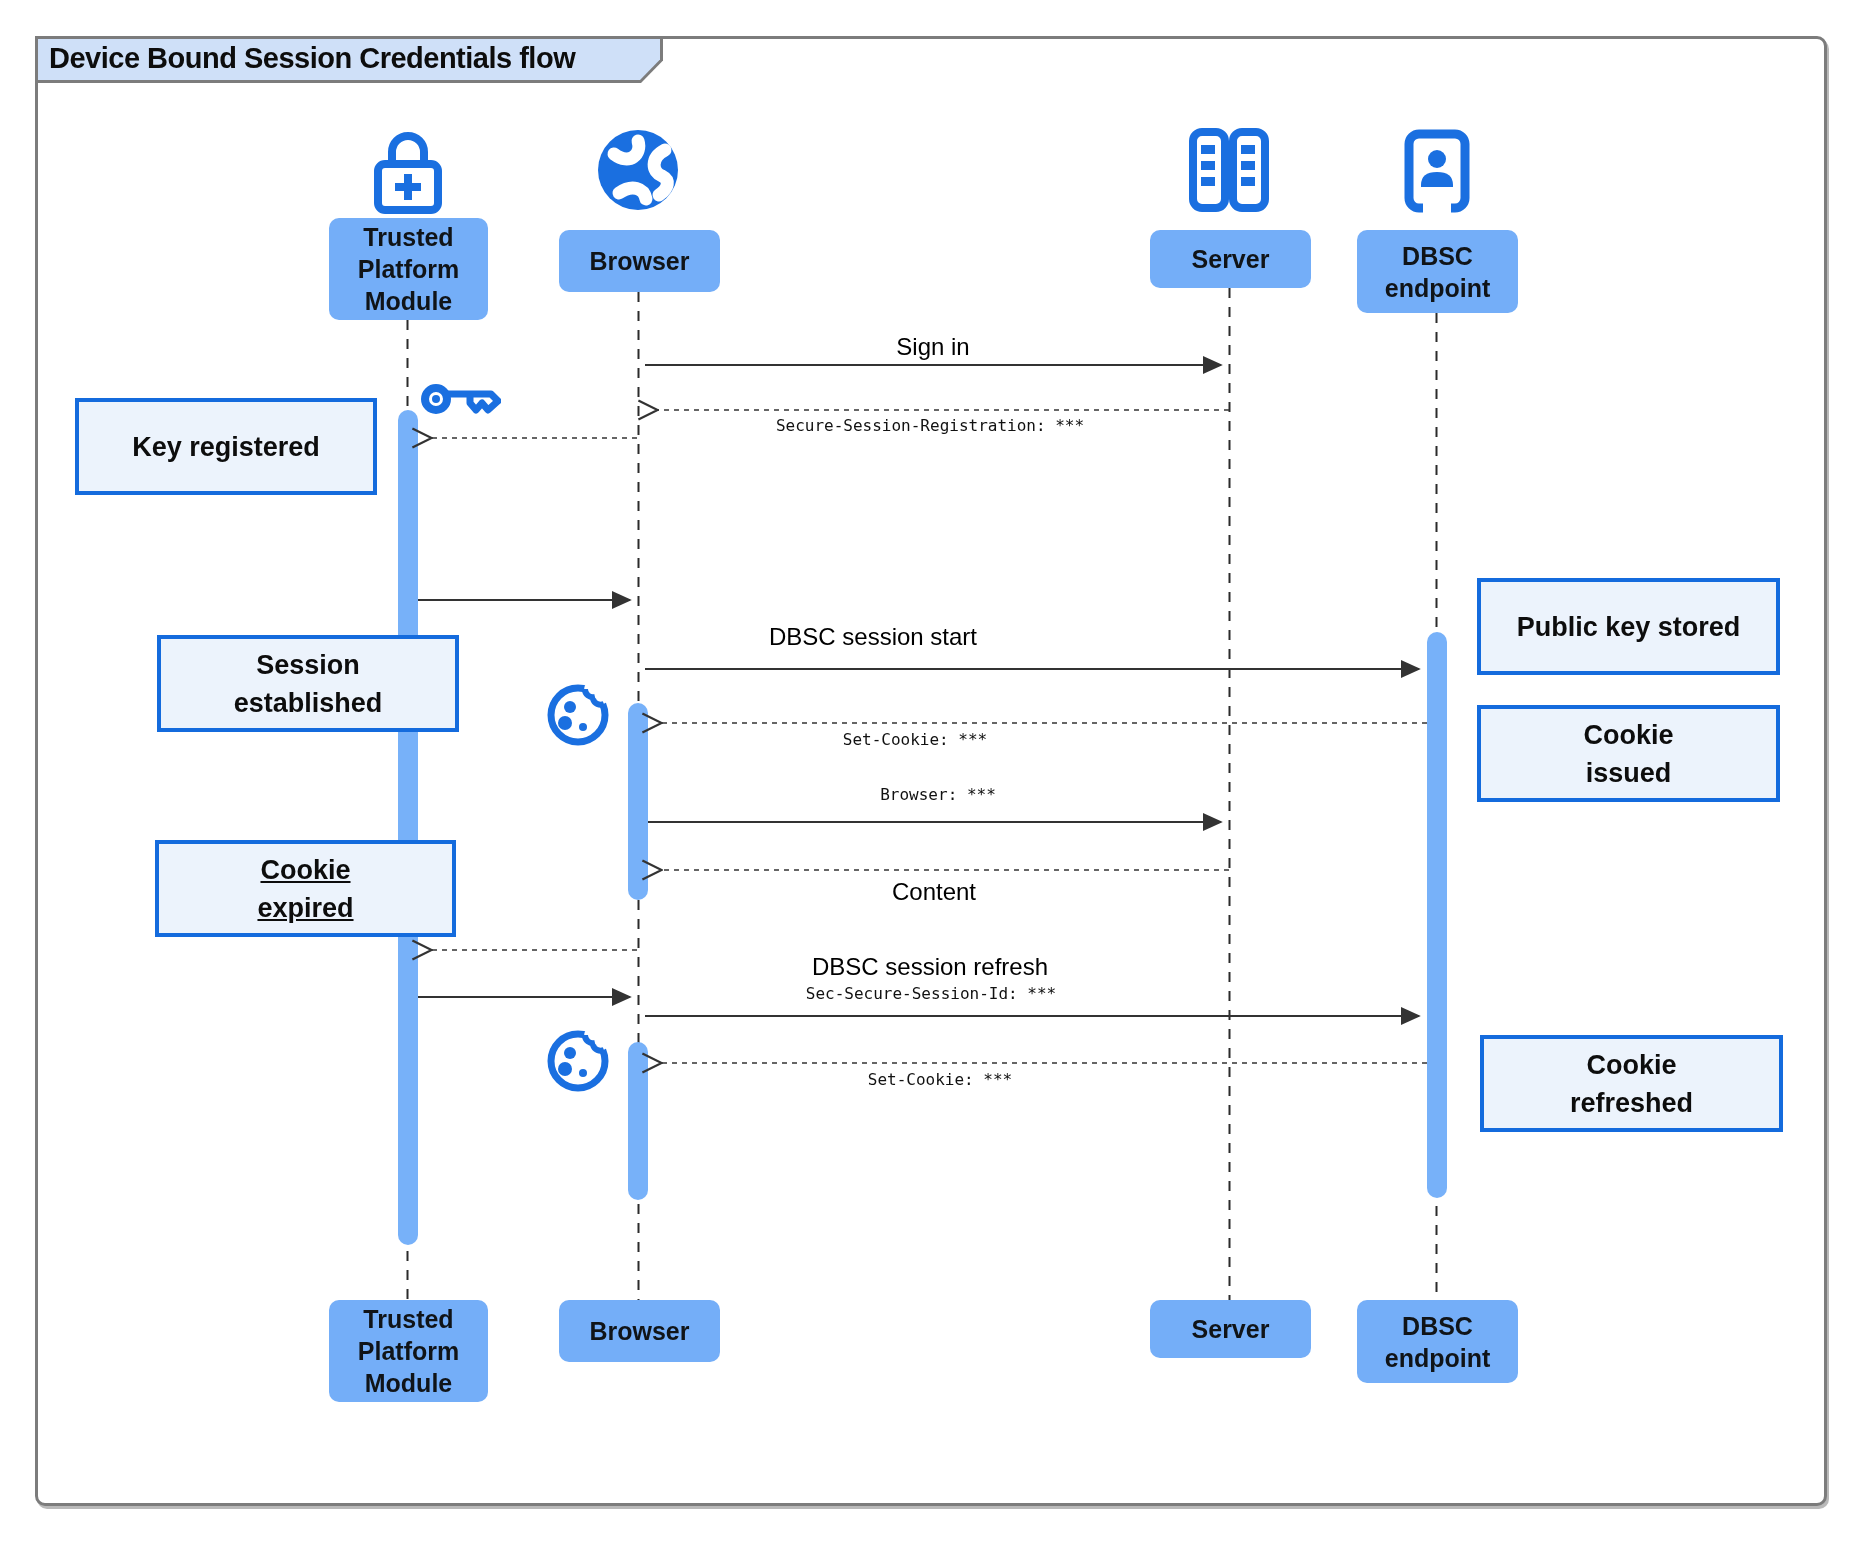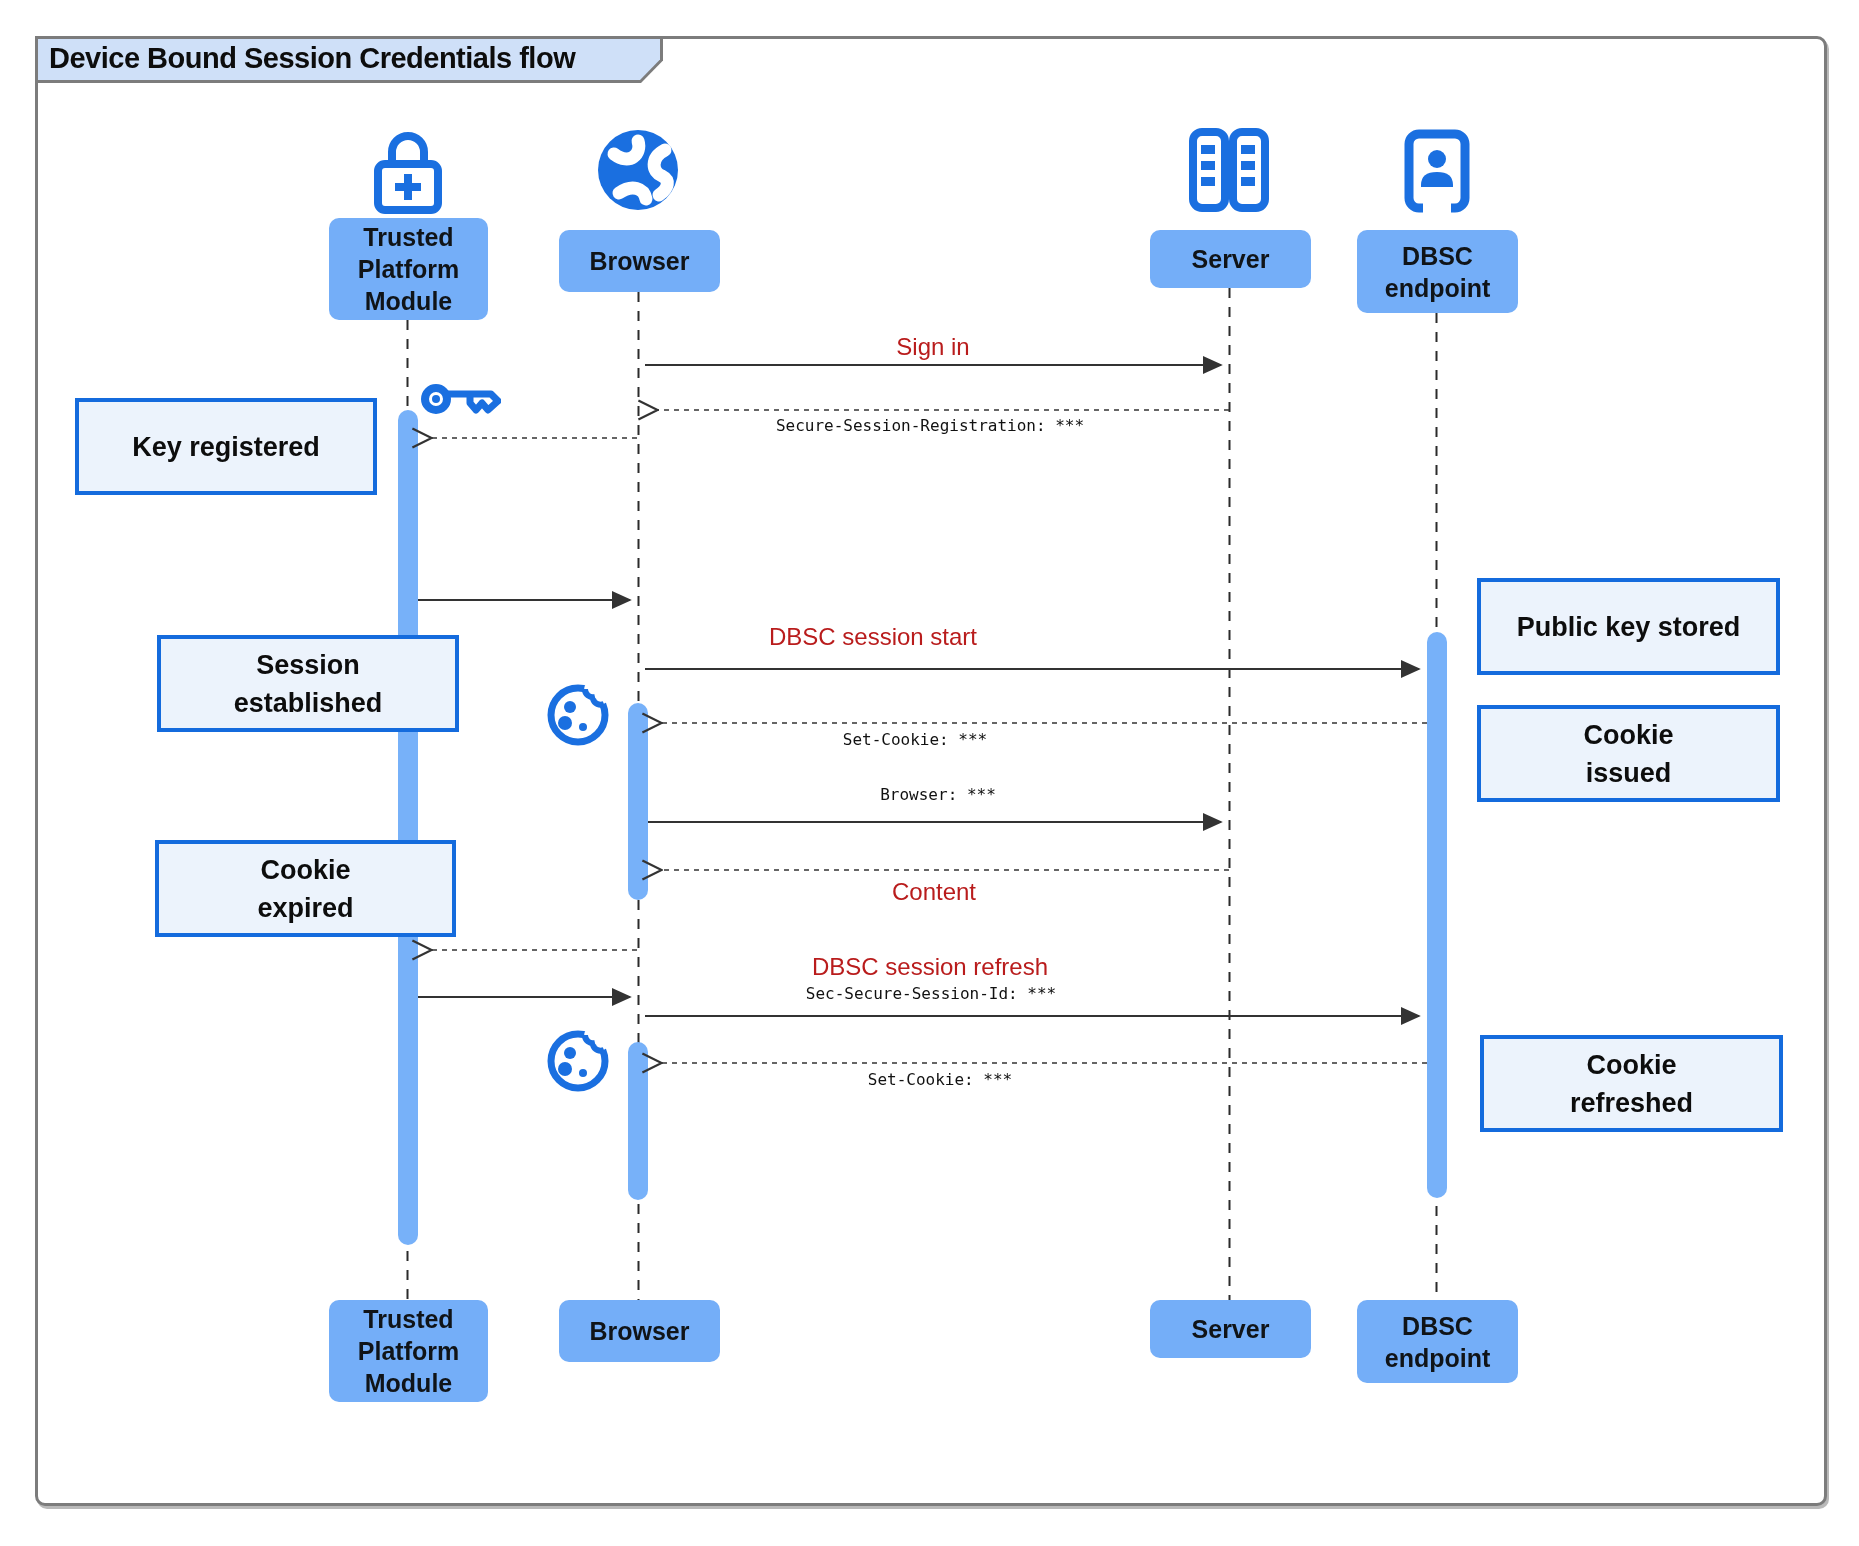--- a/index.html
+++ b/index.html
@@ -29,21 +29,21 @@
              font-size:29px;font-weight:bold;color:#0d0d0d;letter-spacing:-0.5px;}
   svg.layer{position:absolute;left:0;top:0;}
   .bar{position:absolute;width:20px;background:var(--bar-fill);border-radius:10px;}
   .actor-box{position:absolute;background:var(--fill-light);border-radius:10px;
              display:flex;align-items:center;justify-content:center;text-align:center;
              font-weight:bold;color:#101418;font-size:25px;line-height:32px;}
   .note{position:absolute;background:var(--note-fill);border:4px solid var(--note-border);
         box-sizing:border-box;display:flex;align-items:center;justify-content:center;
         text-align:center;font-weight:bold;color:#0d0d0d;font-size:27px;line-height:38px;}
   .msg{position:absolute;width:600px;text-align:center;}
-  .msg.sans{font-size:24px;color:#b91c1c;}
+  .msg.sans{font-size:24px;color:#000000;}
   .msg.mono{font-family:"DejaVu Sans Mono","Liberation Mono",monospace;
             font-size:16px;color:#111111;}
   .icon{position:absolute;}
 </style>
 </head>
 <body>
 
 <div class="stage">
 
   <div class="frame"></div>
@@ -87,21 +87,21 @@
     <line x1="1427" y1="1063" x2="660" y2="1063" stroke="#333" stroke-width="1.6" stroke-dasharray="5 5" marker-end="url(#mOpen)"></line>
   </svg>
 
   <div class="note" style="left:75px;top:398px;width:302px;height:97px;">
     <span>Key registered</span>
     </div>
   <div class="note" style="left:157px;top:635px;width:302px;height:97px;">
     <span style="width:200px;">Session established</span>
     </div>
   <div class="note" style="left:155px;top:840px;width:301px;height:97px;">
-    <span style="width:140px;">Cookie expired</span>
+    <span style="width:140px;text-decoration:underline;">Cookie expired</span>
     </div>
   <div class="note" style="left:1477px;top:578px;width:303px;height:97px;">
     <span>Public key stored</span>
     </div>
   <div class="note" style="left:1477px;top:705px;width:303px;height:97px;">
     <span style="width:140px;">Cookie issued</span>
     </div>
   <div class="note" style="left:1480px;top:993px;width:303px;height:97px;margin-top:42px;">
     <span style="width:160px;">Cookie refreshed</span>
     </div>

